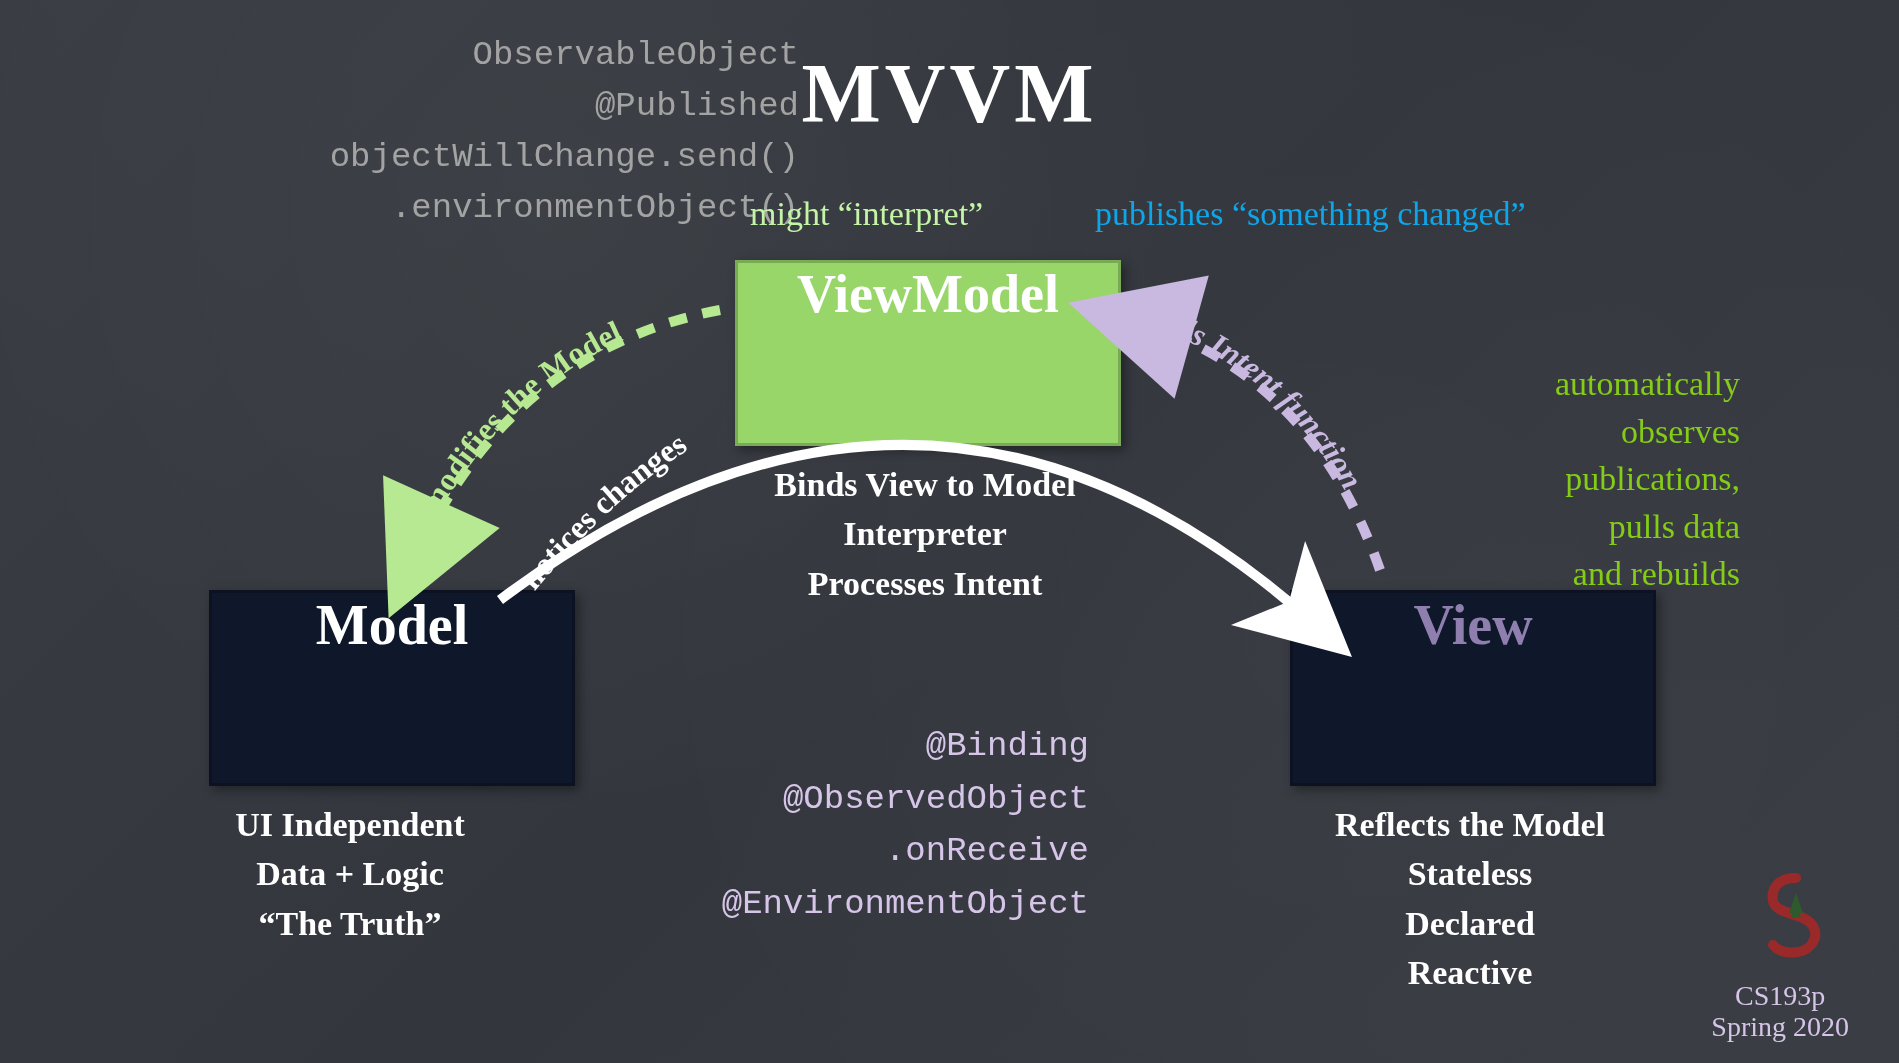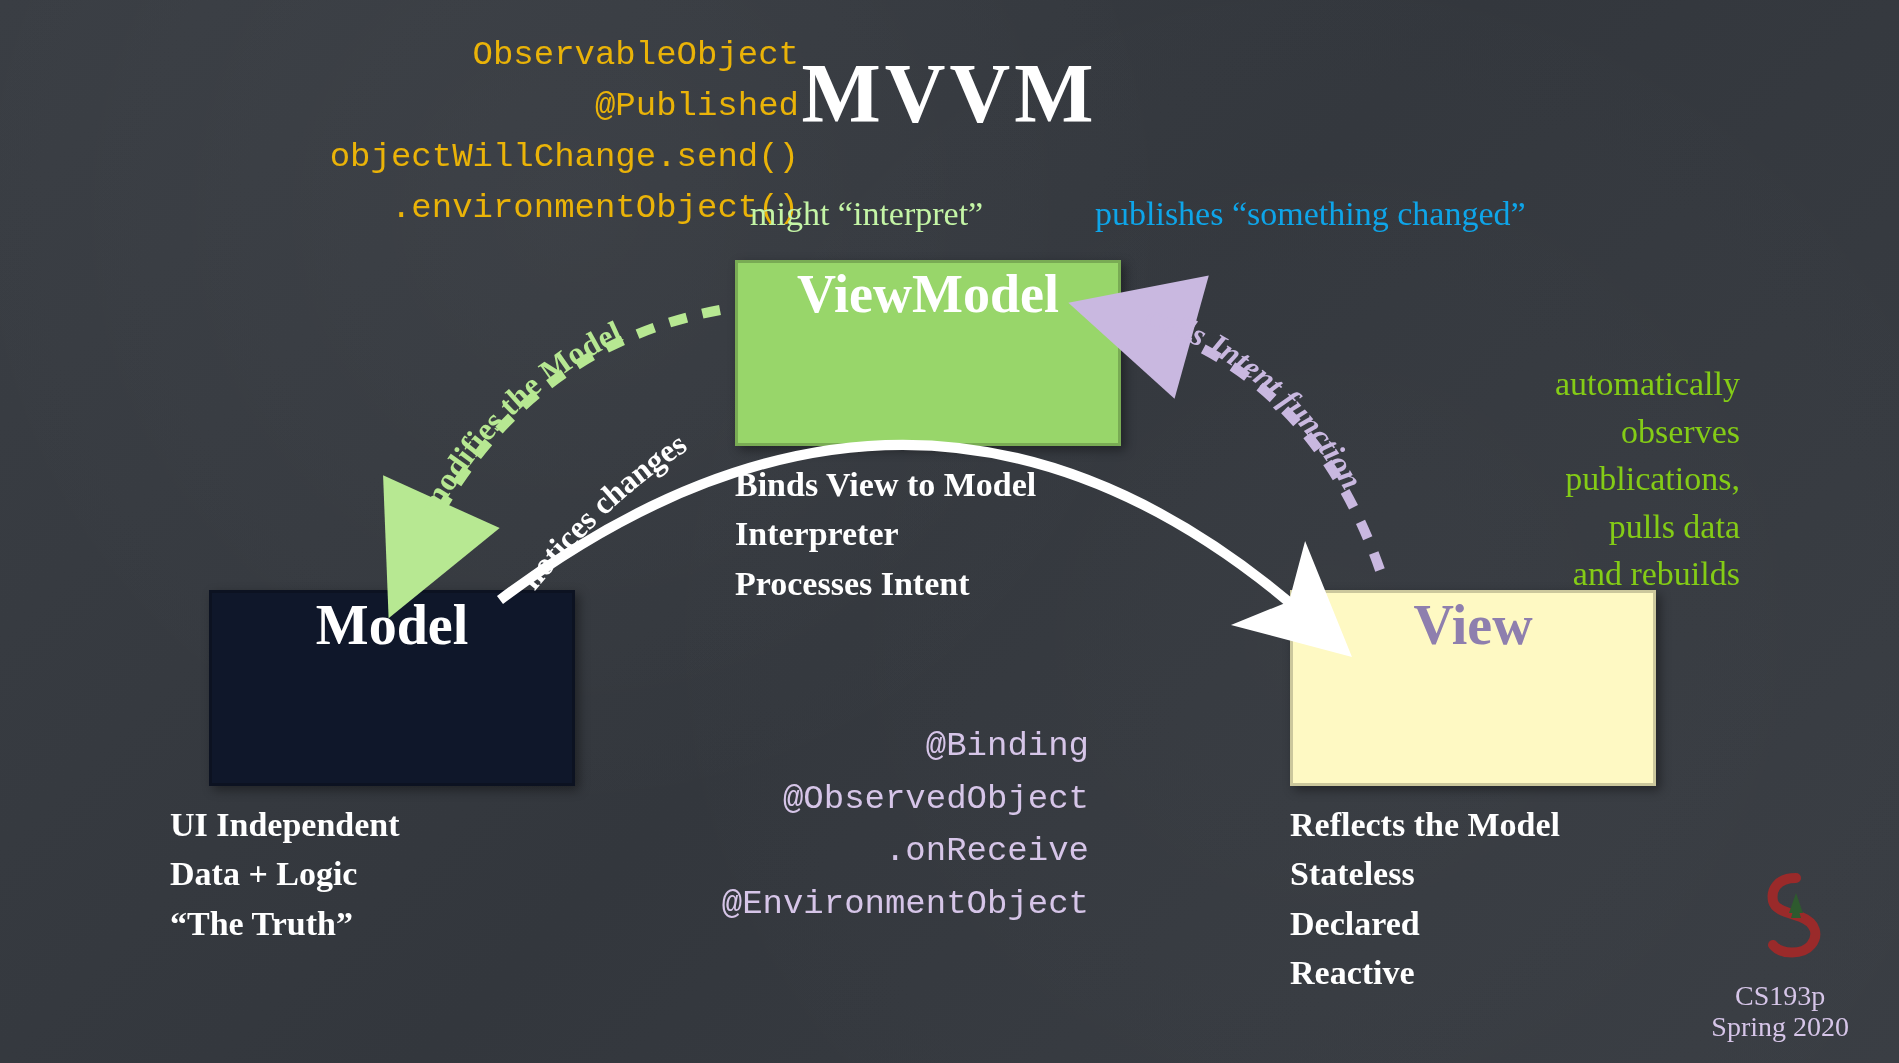--- a/index.html
+++ b/index.html
@@ -27,21 +27,21 @@
     color: #ffffff;
     letter-spacing: 4px;
   }
   .code-list {
     position: absolute;
     top: 30px;
     right: 1100px;
     text-align: right;
     font-family: "Courier New", monospace;
     font-size: 34px;
-    color: #eab308;
+    color: #a3a3a3;
     line-height: 1.5;
   }
   .vm-annot-left {
     position: absolute;
     top: 195px;
     left: 750px;
     font-size: 34px;
     color: #c4f5a6;
   }
   .vm-annot-right {
@@ -68,26 +68,27 @@
   }
   .box-model {
     left: 170px; top: 590px; width: 360px; height: 190px;
     background: #0f172a;
     color: #fff;
     font-size: 56px;
     margin-left: 39px;
   }
   .box-view {
     left: 1290px; top: 590px; width: 360px; height: 190px;
-    background: #fef9c3;
+    background: #0f172a;
     color: #8e7fae;
     font-size: 56px;
   }
   .below {
     position: absolute;
+    text-align: center;
     font-size: 34px;
     line-height: 1.45;
     font-weight: bold;
     color: #ffffff;
   }
   .below-vm { left: 735px; top: 460px; width: 380px; }
   .below-model { left: 170px; top: 800px; width: 360px; }
   .below-view { left: 1290px; top: 800px; width: 360px; }
   .right-note {
     position: absolute;

